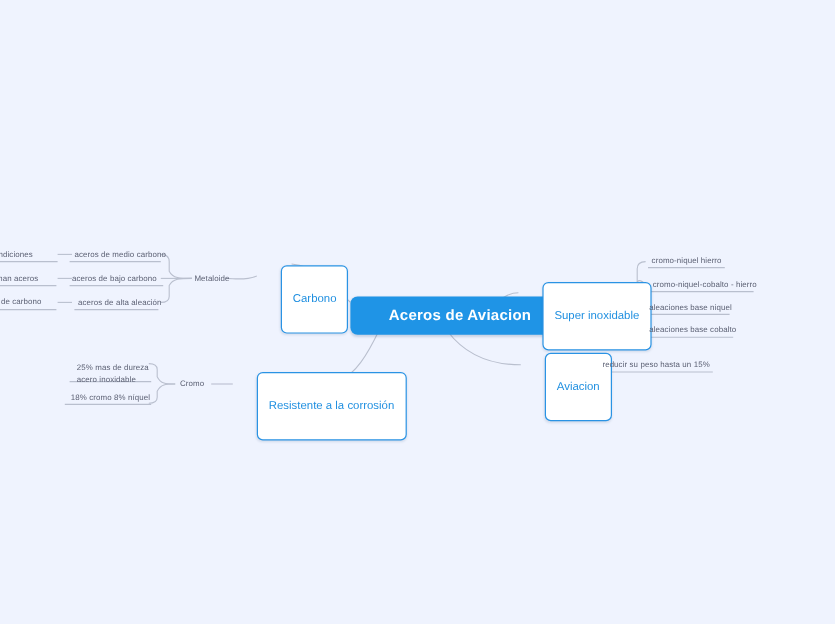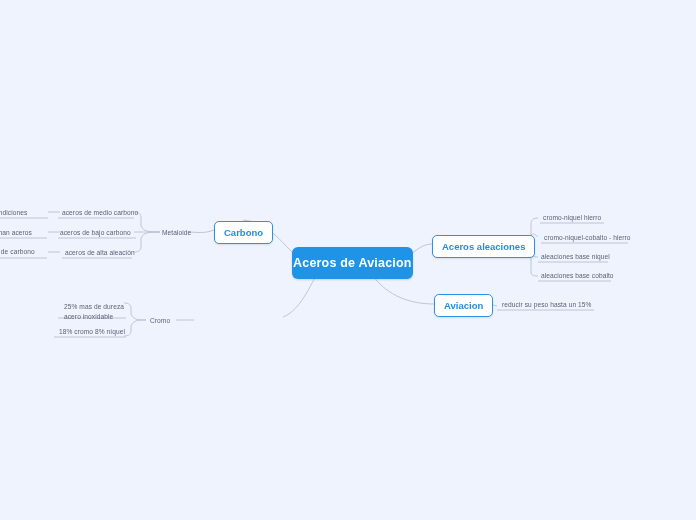--- a/index.html
+++ b/index.html
@@ -33,33 +33,34 @@
     white-space: nowrap;
   }
   
   .node.root {
     background: #1f94e6;
     color: #ffffff;
     font-weight: bold;
     font-size: 12.5px;
     letter-spacing: .2px;
     border-radius: 6px;
-    padding: 9px 1px;
+    padding: 9px 32px;
     box-shadow: 0 1px 2px rgba(20,60,110,.18);
   }
   
   .node.boxed {
     background: #ffffff;
     color: #1f8fe0;
-    font-weight: bold;
+    font-weight: normal;
     font-size: 9.5px;
     border: 1.6px solid #2a93e4;
     border-radius: 5px;
-    padding: 5px 9px;
+    padding: 22px 9px;
     box-shadow: 0 1px 2px rgba(20,60,110,.13);
+    margin-left: 20px;
   }
   
   .node.leaf {
     color: #5a5f72;
     font-size: 6.6px;
     line-height: 1.45;
     padding: 1px 2px;
     letter-spacing: .08px;
   }
   .node.leaf.multiline { white-space: normal; }
@@ -125,27 +126,28 @@
   <div class="node leaf" style="left:160px; top:227px;">Metaloide</div>
 
   <div class="node leaf" style="left:60px; top:207px;">aceros de medio carbono</div>
   <div class="node leaf" style="left:58px; top:227px;">aceros de bajo carbono</div>
   <div class="node leaf" style="left:63px; top:247px;">aceros de alta aleación</div>
 
   <div class="node leaf" style="left:-7px; top:207px;">undiciones</div>
   <div class="node leaf" style="left:-9px; top:227px;">aman aceros</div>
   <div class="node leaf" style="left:-9px; top:246px;">% de carbono</div>
 
+  <div class="node boxed" style="left:194px; top:310px;">Resistente a la corrosión</div>
 
   <div class="node leaf" style="left:148px; top:315px;">Cromo</div>
 
   <div class="node leaf multiline" style="left:62px; top:301px; width:68px;">25% mas de dureza acero inoxidable</div>
   <div class="node leaf" style="left:57px; top:326px;">18% cromo 8% níquel</div>
 
-  <div class="node boxed" style="left:432px; top:235px;">Aceros aleaciones</div>
+  <div class="node boxed" style="left:432px; top:235px;">Super inoxidable</div>
 
   <div class="node leaf" style="left:541px; top:212px;">cromo-niquel hierro</div>
   <div class="node leaf" style="left:542px; top:232px;">cromo-niquel-cobalto - hierro</div>
   <div class="node leaf" style="left:539px; top:251px;">aleaciones base niquel</div>
   <div class="node leaf" style="left:539px; top:270px;">aleaciones base cobalto</div>
 
   <div class="node boxed" style="left:434px; top:294px;">Aviacion</div>
 
   <div class="node leaf" style="left:500px; top:299px;">reducir su peso hasta un 15%</div>
 

